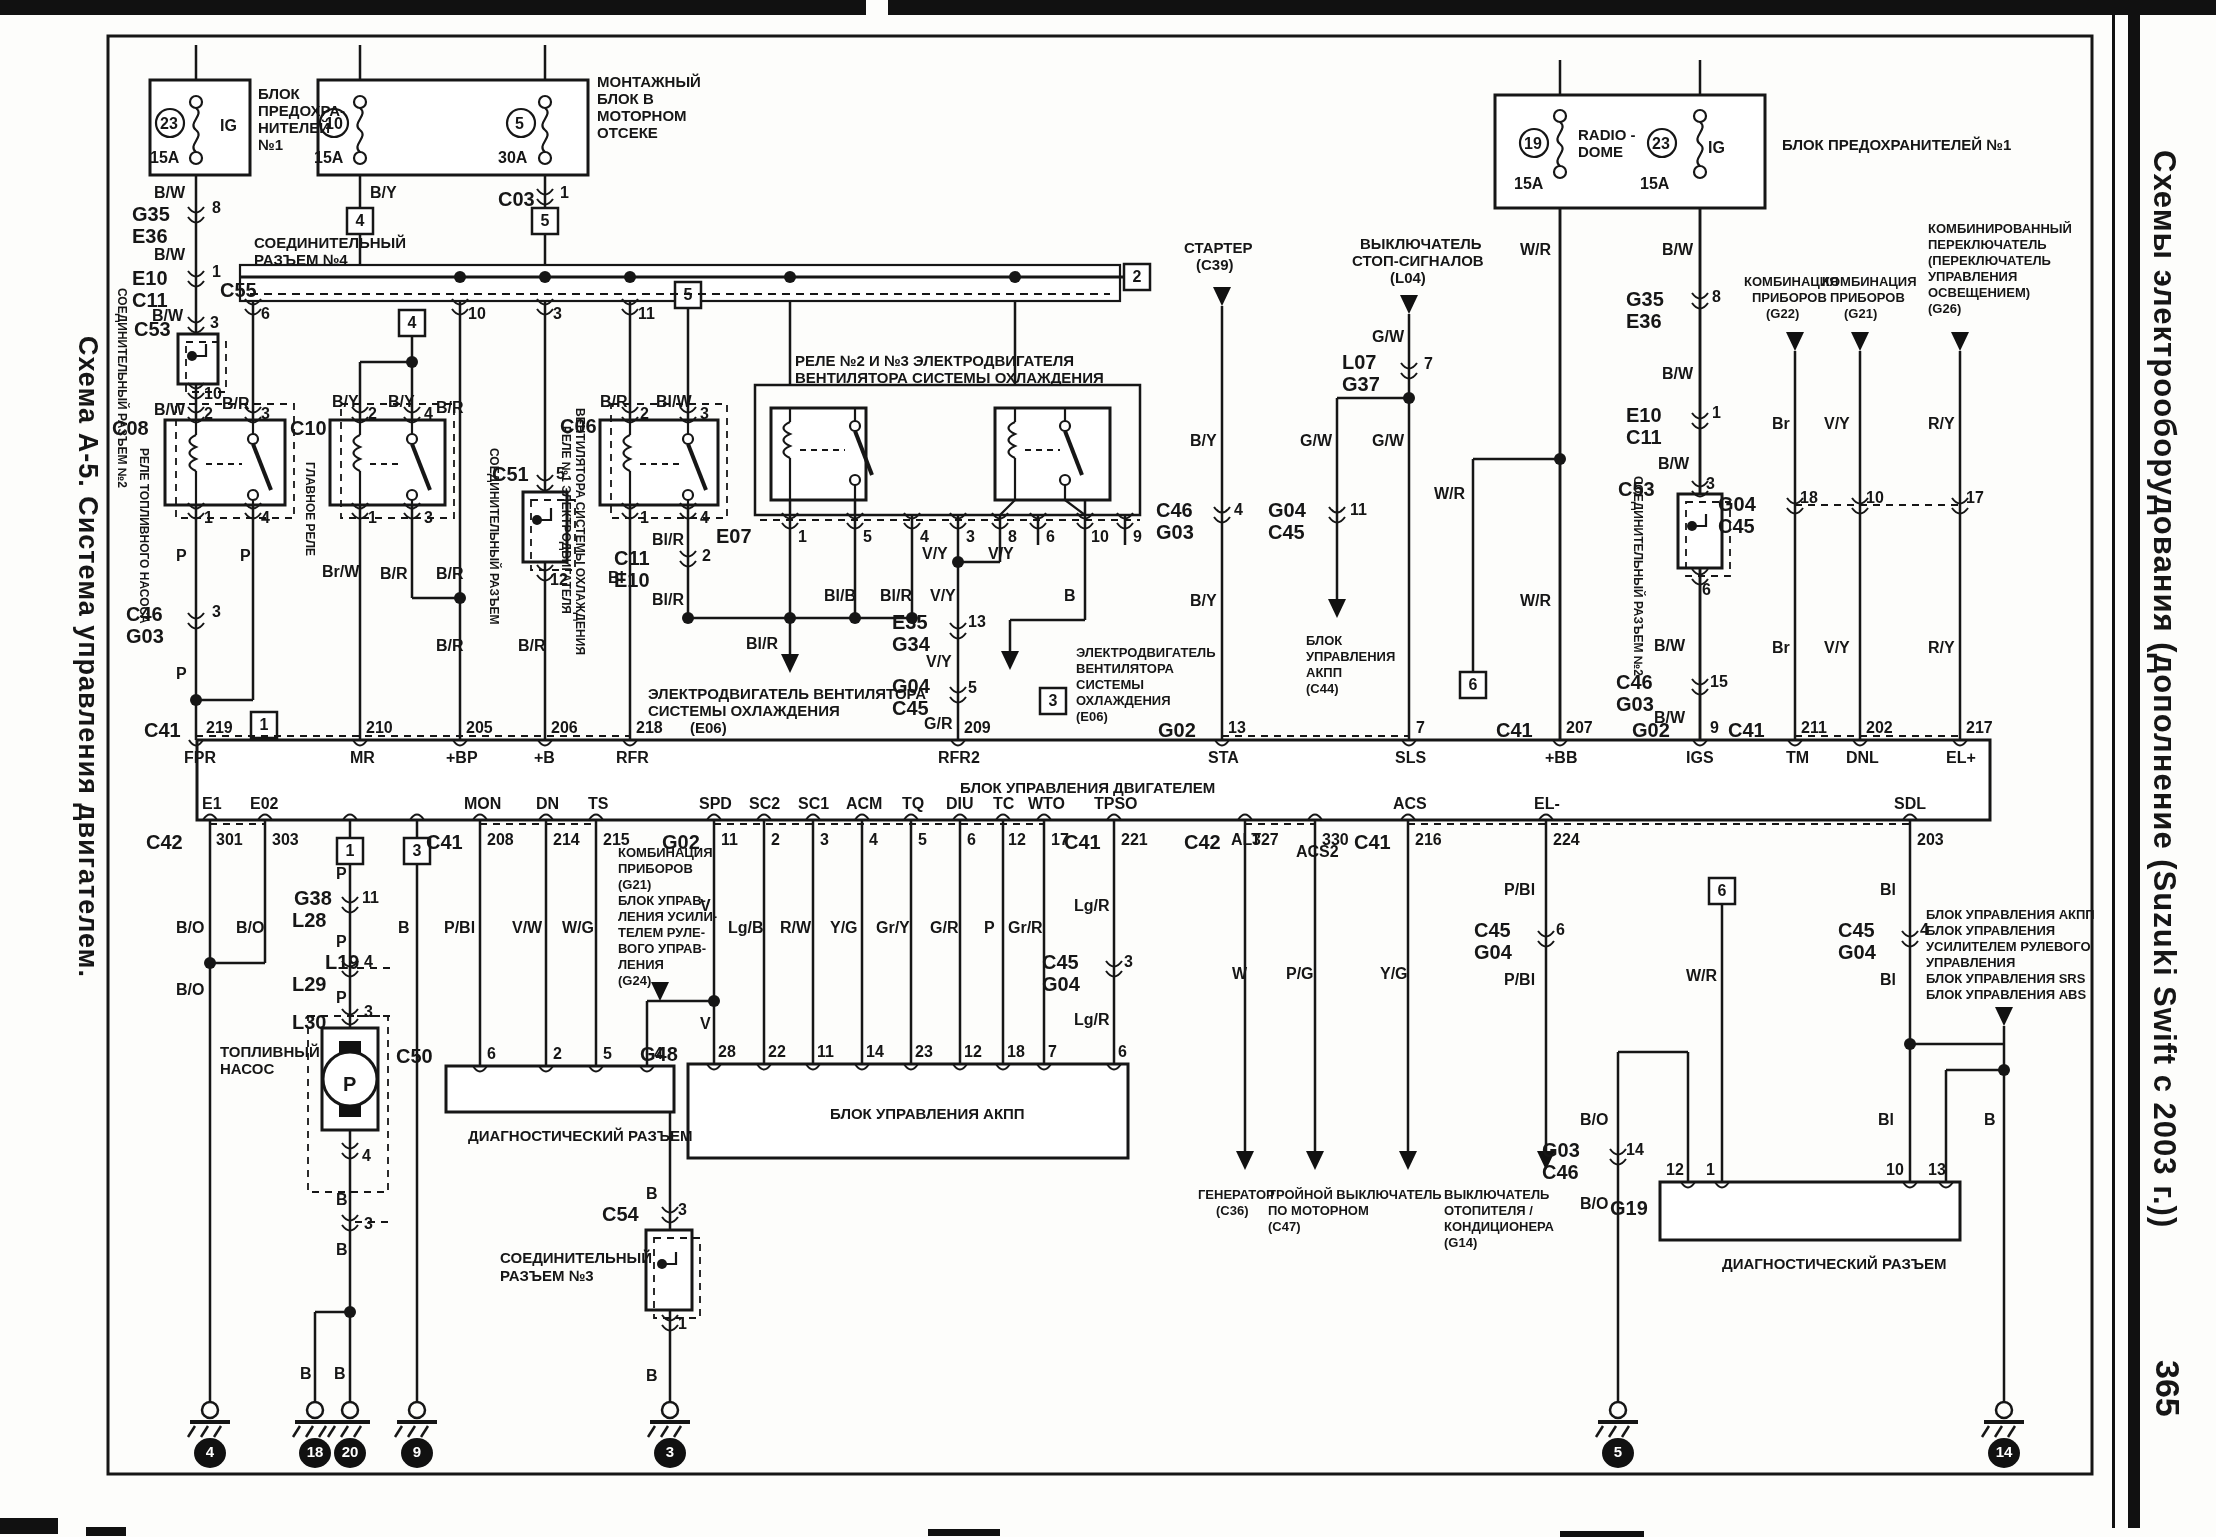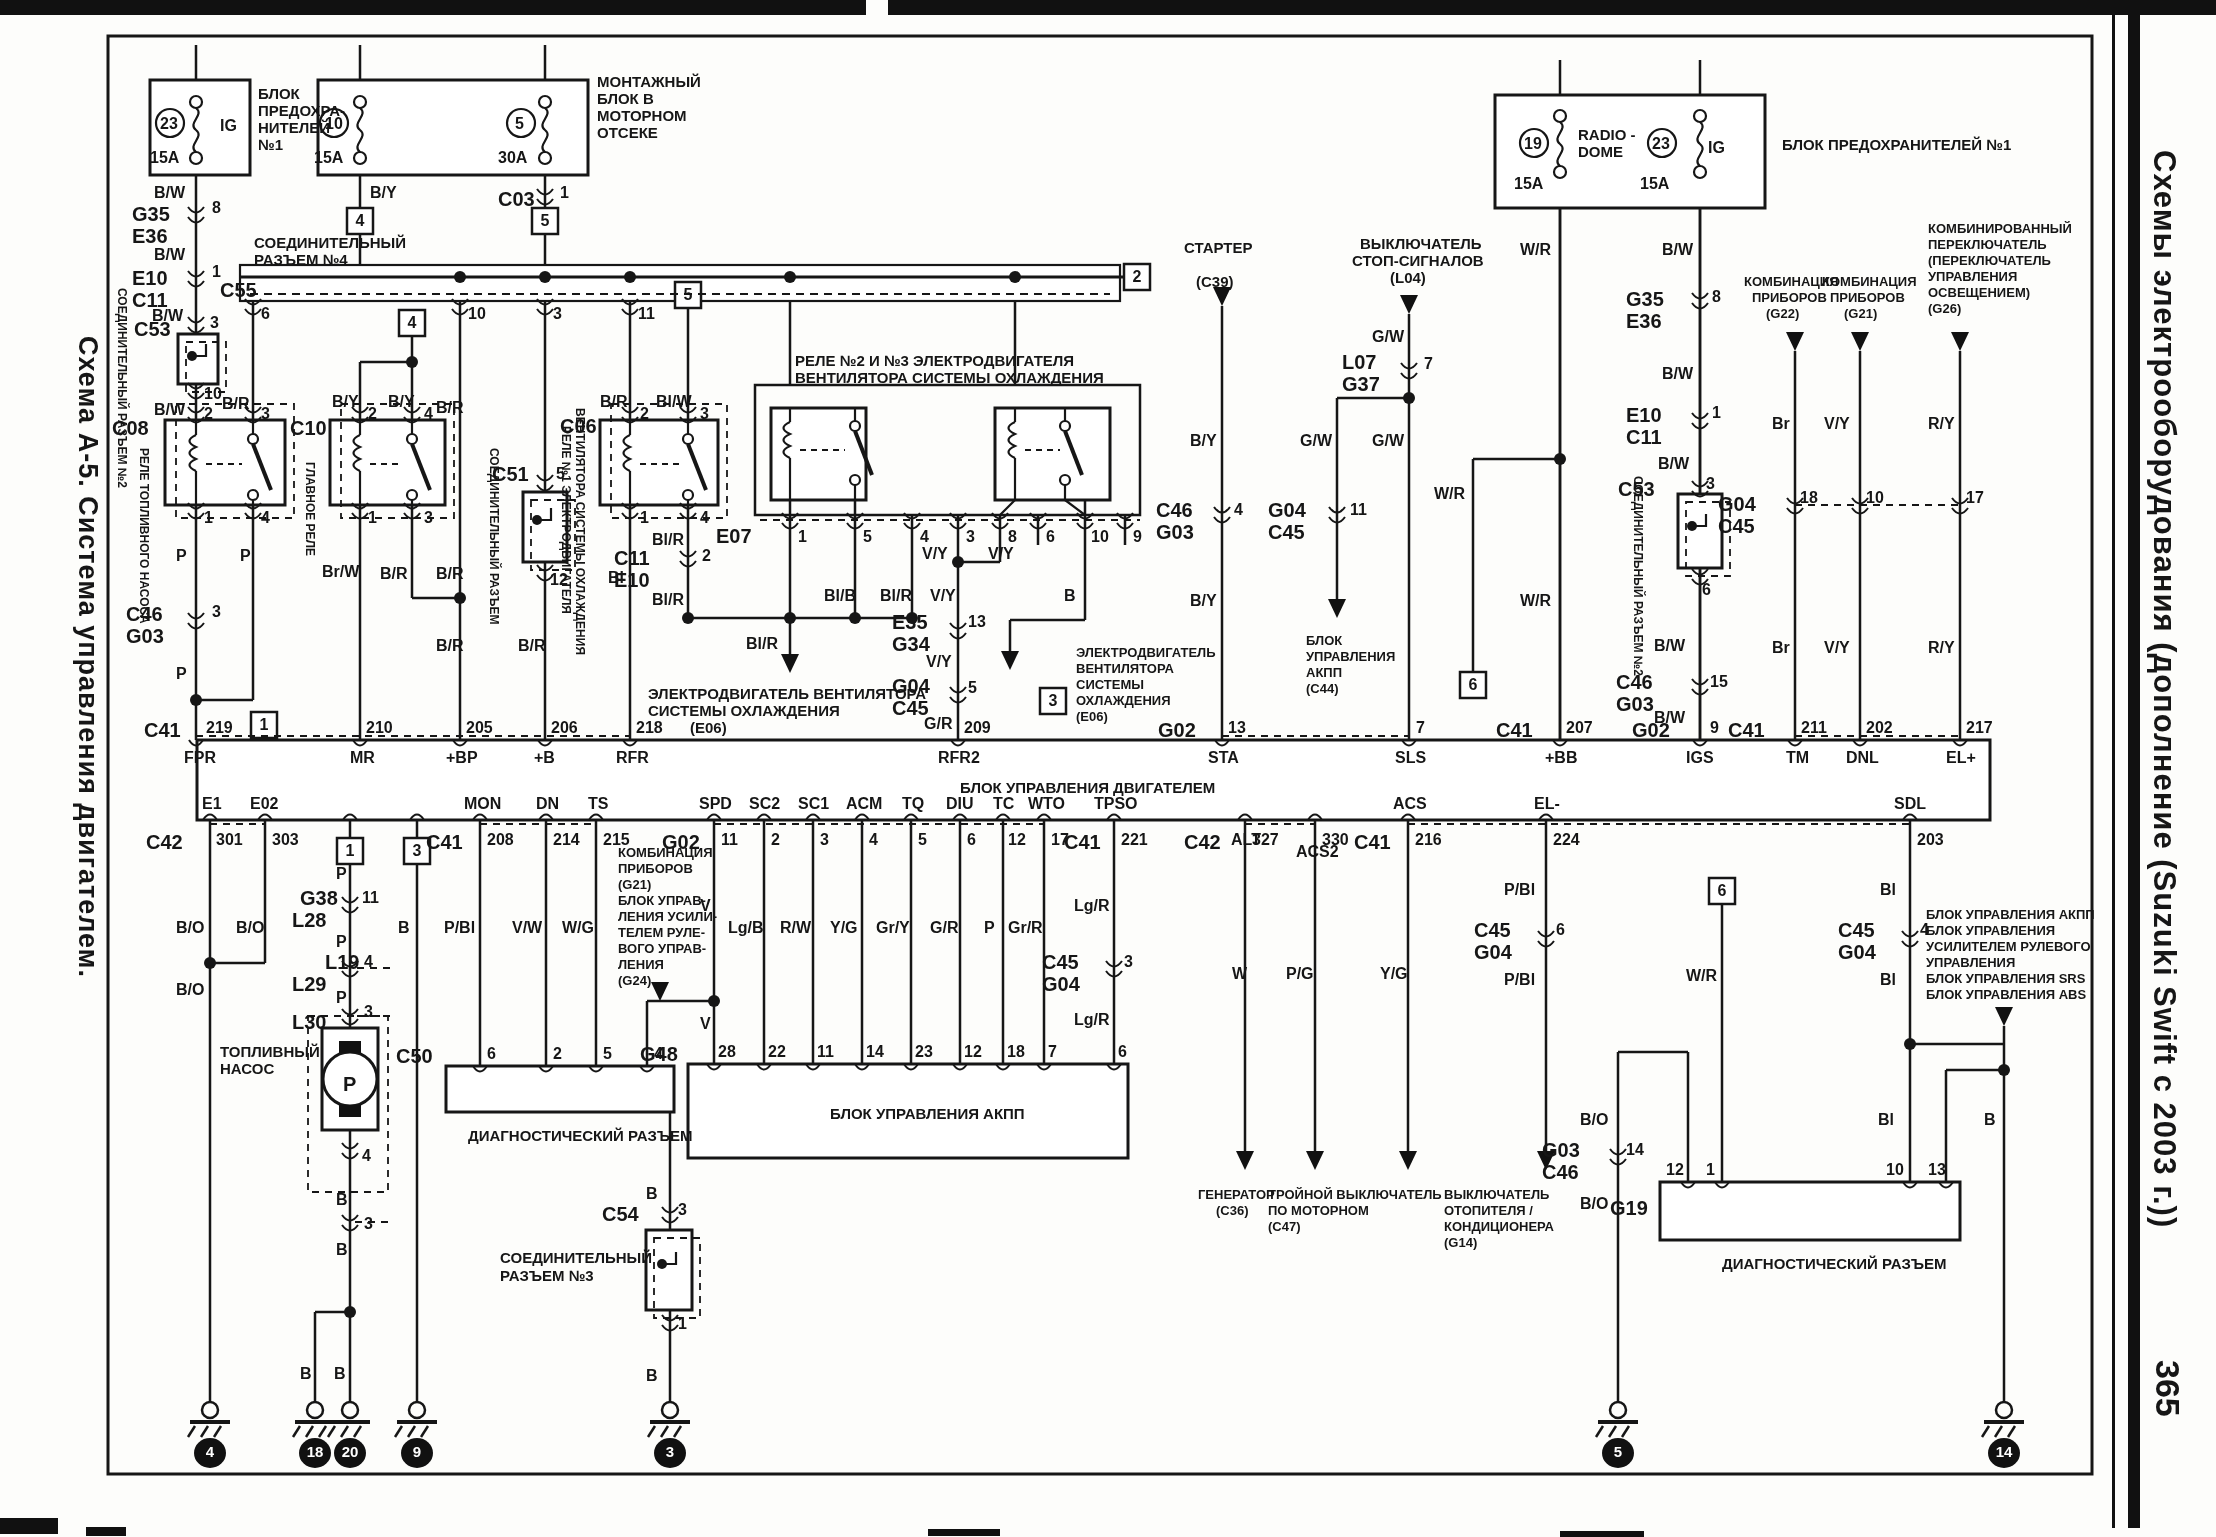--- a/index.html
+++ b/index.html
@@ -520,21 +520,21 @@
       <span class="lab w" style="left: 924px; top: 716px;">G/R</span>
       <span class="lab t" style="left: 648px; top: 686px;">ЭЛЕКТРОДВИГАТЕЛЬ ВЕНТИЛЯТОРА</span>
       <span class="lab t" style="left: 648px; top: 703px;">СИСТЕМЫ ОХЛАЖДЕНИЯ</span>
       <span class="lab t" style="left: 690px; top: 720px;">(E06)</span>
       <span class="lab t2" style="left: 1076px; top: 646px;">ЭЛЕКТРОДВИГАТЕЛЬ</span>
       <span class="lab t2" style="left: 1076px; top: 662px;">ВЕНТИЛЯТОРА</span>
       <span class="lab t2" style="left: 1076px; top: 678px;">СИСТЕМЫ</span>
       <span class="lab t2" style="left: 1076px; top: 694px;">ОХЛАЖДЕНИЯ</span>
       <span class="lab t2" style="left: 1076px; top: 710px;">(E06)</span>
       <span class="lab t" style="left: 1184px; top: 240px;">СТАРТЕР</span>
-      <span class="lab t" style="left: 1196px; top: 274px; text-align: right;">(C39)</span>
+      <span class="lab t" style="left: 1196px; top: 257px; text-align: right;">(C39)</span>
       <span class="lab w" style="left: 1190px; top: 433px;">B/Y</span>
       <span class="lab b" style="left: 1156px; top: 500px;">C46</span>
       <span class="lab b" style="left: 1156px; top: 522px;">G03</span>
       <span class="lab w" style="left: 1234px; top: 502px;">4</span>
       <span class="lab w" style="left: 1190px; top: 593px;">B/Y</span>
       <span class="lab t" style="left: 1360px; top: 236px;">ВЫКЛЮЧАТЕЛЬ</span>
       <span class="lab t" style="left: 1352px; top: 253px;">СТОП-СИГНАЛОВ</span>
       <span class="lab t" style="left: 1390px; top: 270px;">(L04)</span>
       <span class="lab w" style="left: 1372px; top: 329px;">G/W</span>
       <span class="lab b" style="left: 1342px; top: 352px;">L07</span>
@@ -673,21 +673,21 @@
       <span class="lab w" style="left: 1252px; top: 832px;">327</span>
       <span class="lab w" style="left: 1322px; top: 832px;">330</span>
       <span class="lab b" style="left: 1354px; top: 832px;">C41</span>
       <span class="lab w" style="left: 1415px; top: 832px;">216</span>
       <span class="lab w" style="left: 1553px; top: 832px;">224</span>
       <span class="lab w" style="left: 1917px; top: 832px;">203</span>
       <span class="lab w" style="left: 176px; top: 920px;">B/O</span>
       <span class="lab w" style="left: 236px; top: 920px;">B/O</span>
       <span class="lab w" style="left: 176px; top: 982px;">B/O</span>
       <span class="lab w" style="left: 336px; top: 866px;">P</span>
-      <span class="lab b" style="left: 300px; top: 888px;">G38</span>
+      <span class="lab b" style="left: 294px; top: 888px;">G38</span>
       <span class="lab b" style="left: 292px; top: 910px;">L28</span>
       <span class="lab w" style="left: 362px; top: 890px;">11</span>
       <span class="lab w" style="left: 336px; top: 934px;">P</span>
       <span class="lab b" style="left: 292px; top: 952px; margin-left: 33px;">L19</span>
       <span class="lab b" style="left: 292px; top: 974px;">L29</span>
       <span class="lab w" style="left: 364px; top: 954px;">4</span>
       <span class="lab w" style="left: 336px; top: 990px;">P</span>
       <span class="lab b" style="left: 292px; top: 1012px;">L30</span>
       <span class="lab w" style="left: 364px; top: 1004px;">3</span>
       <span class="lab t" style="left: 220px; top: 1044px;">ТОПЛИВНЫЙ</span>

